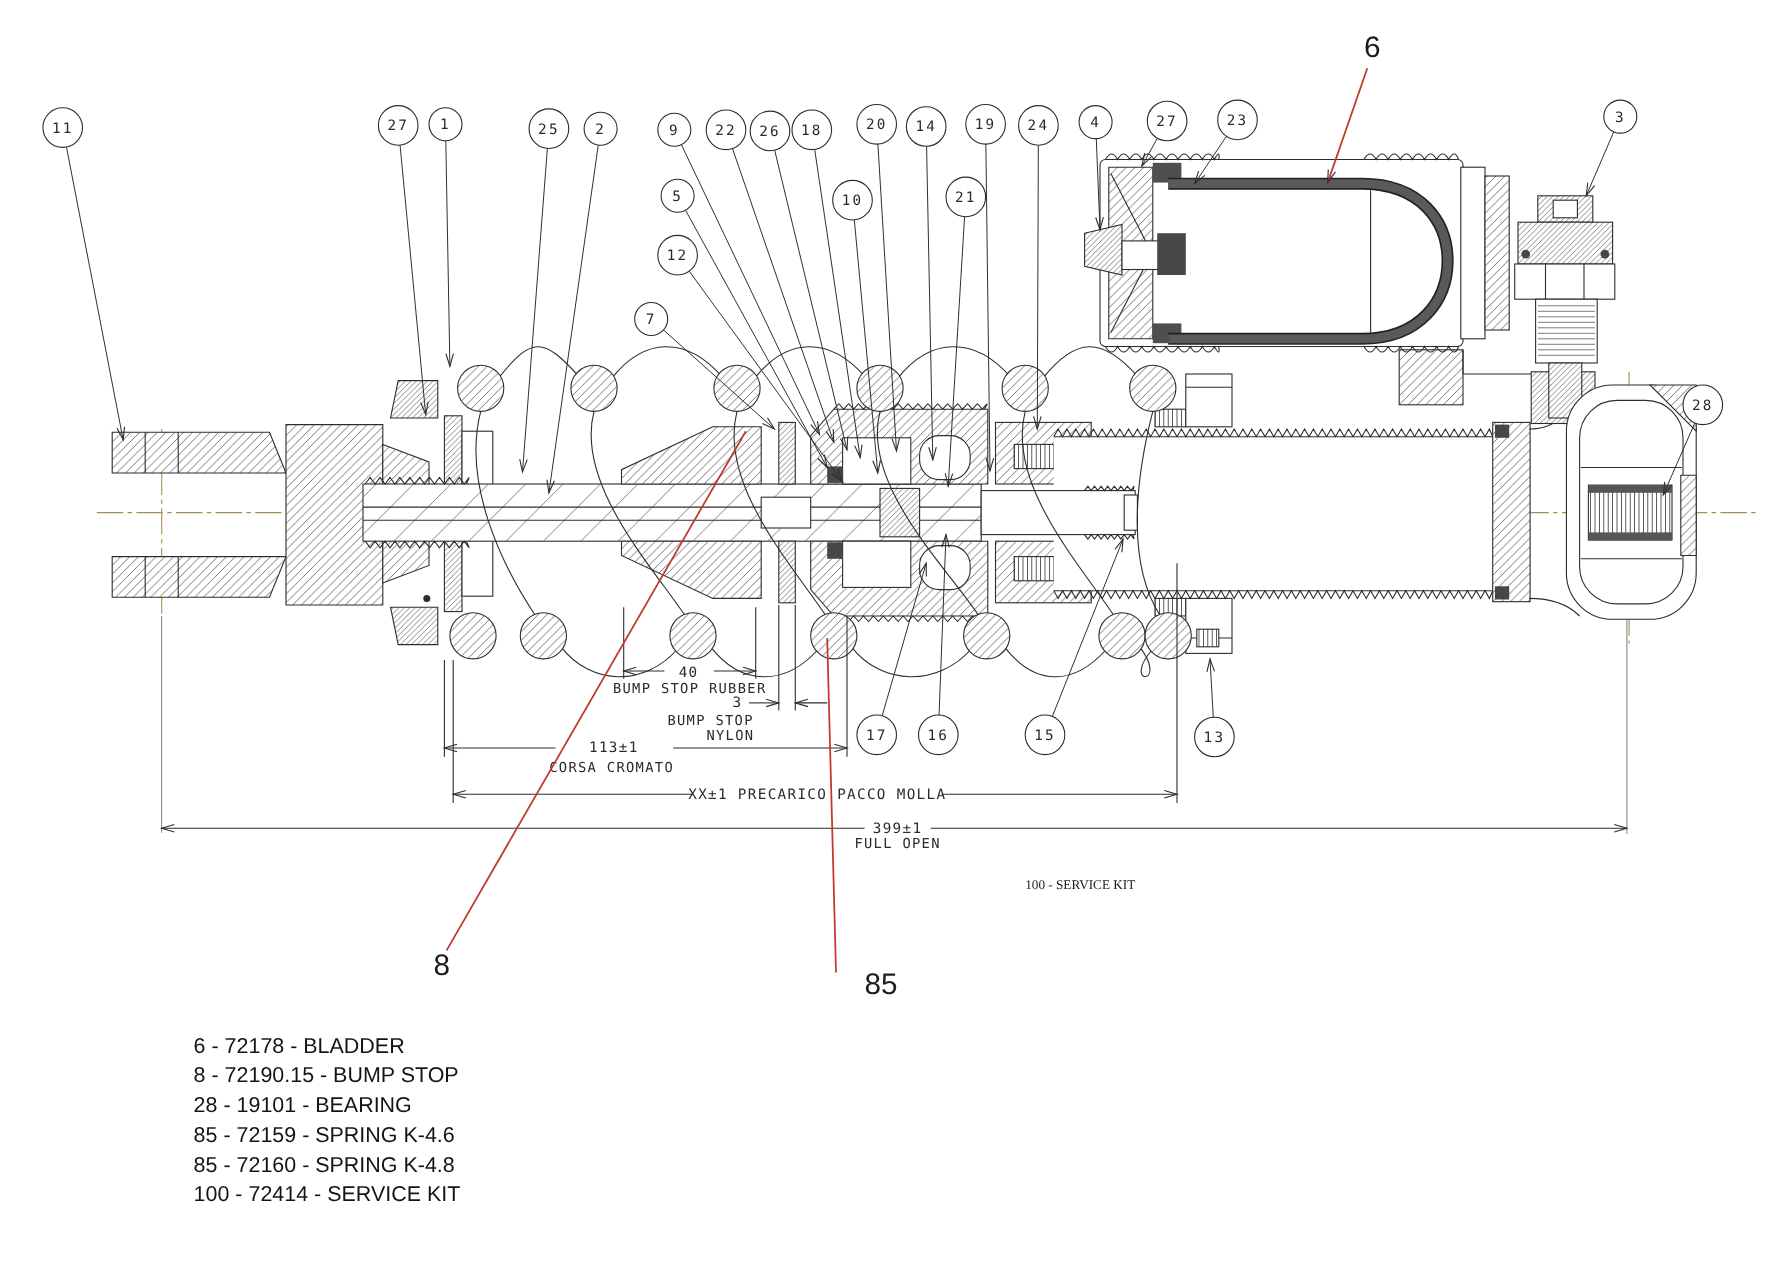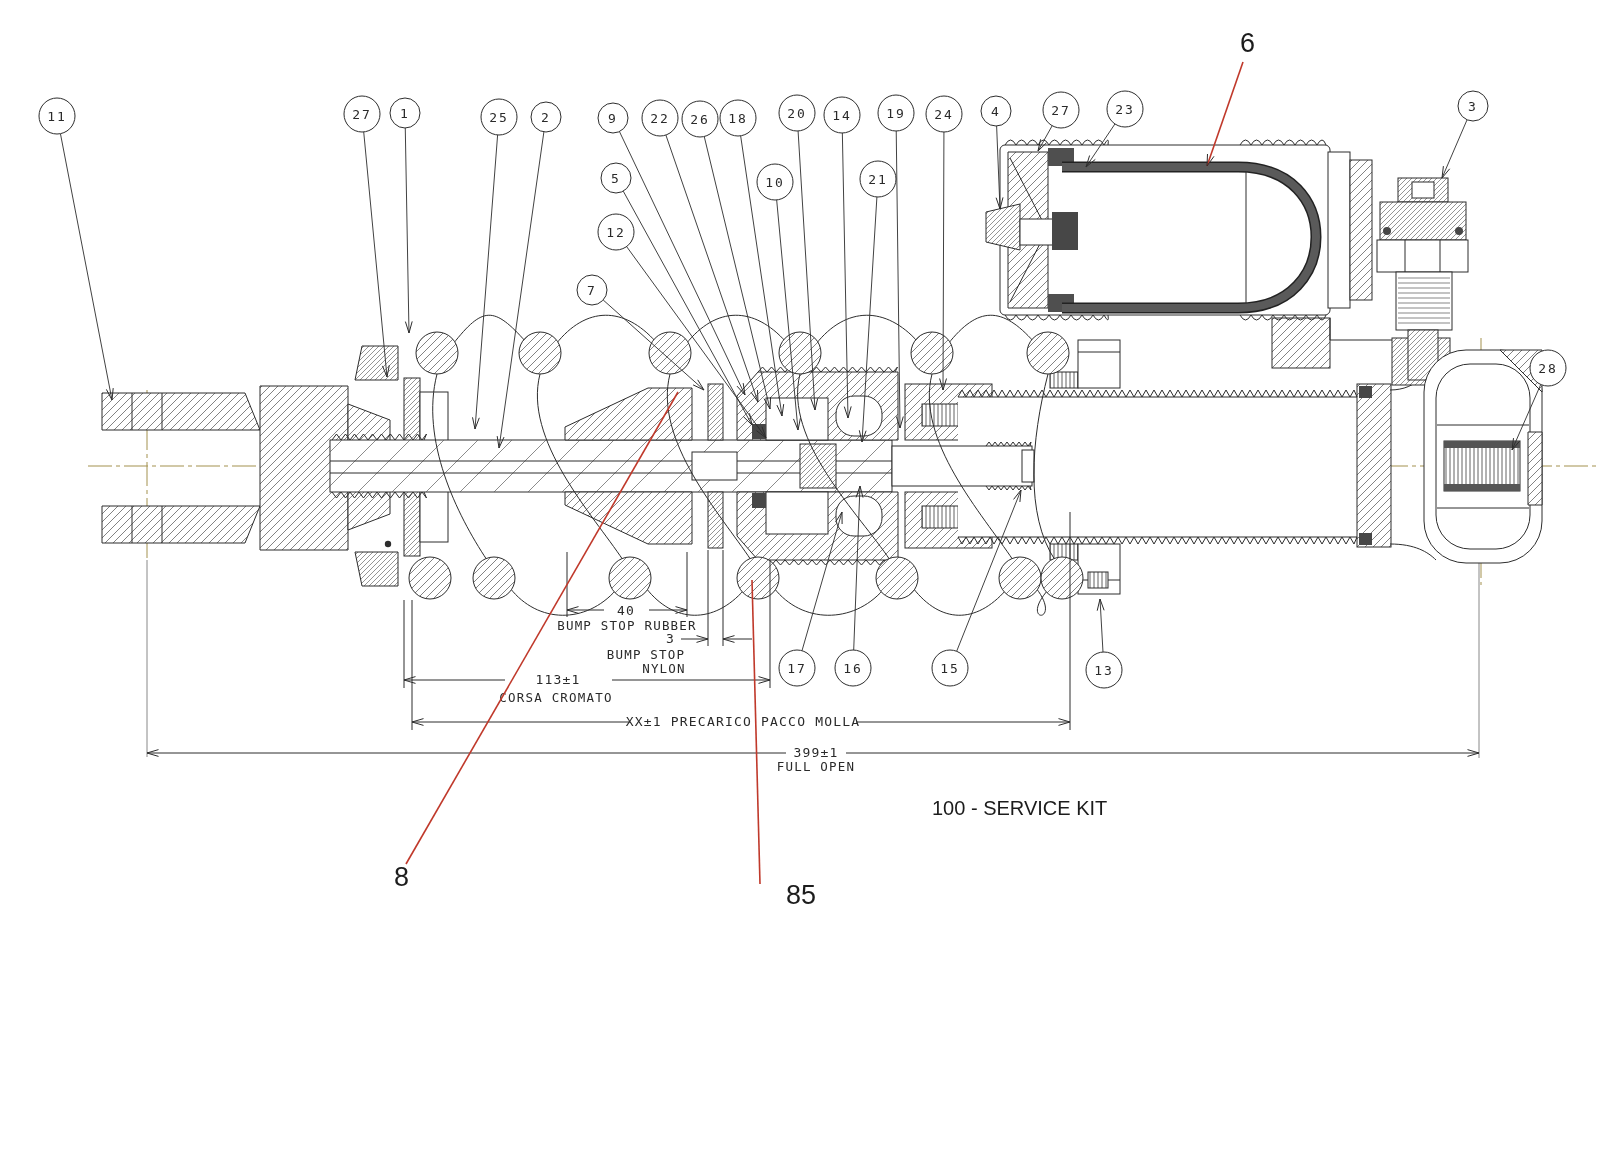--- a/index.html
+++ b/index.html
@@ -388,20 +388,28 @@
         <text x="816" y="771" text-anchor="middle" font-size="12.5" fill="#2a2a2a" letter-spacing="1.2" style="font-family:&quot;DejaVu Sans Mono&quot;,monospace">FULL OPEN</text>
       </g>
   <g id="gred">
         <line x1="1243" y1="62" x2="1207" y2="166" stroke="#c0392b" stroke-width="1.6"></line>
         <path d="M1207.5,154.0 L1207,166 L1214.0,156.3" stroke="#2d2d2d" stroke-width="1" fill="none"></path>
         <line x1="406" y1="864" x2="678" y2="392" stroke="#c0392b" stroke-width="1.6"></line>
         <line x1="760" y1="884" x2="752" y2="580" stroke="#c0392b" stroke-width="1.6"></line>
       </g>
 </svg>
 
-<div class="ui-label" style="left:932px;top:797px;font-size:20px;">100 - SERVICE KIT</div>
+<div class="ui-label" style="left:932px;top:797px;font-size:12px;font-family:Liberation Serif, serif;">100 - SERVICE KIT</div>
+<div class="parts" id="parts">
+      <div>6 - 72178 - BLADDER</div>
+      <div>8 - 72190.15 - BUMP STOP</div>
+      <div>28 - 19101 - BEARING</div>
+      <div>85 - 72159 - SPRING K-4.6</div>
+      <div>85 - 72160 - SPRING K-4.8</div>
+      <div>100 - 72414 - SERVICE KIT</div>
+    </div>
 <div id="redlabels">
       <div class="ui-label" style="left: 1240px; top: 28px; font-size: 27px;">6</div>
       <div class="ui-label" style="left: 394px; top: 862px; font-size: 27px;">8</div>
       <div class="ui-label" style="left: 742px; top: 880px; font-size: 27px; margin-left: 44px;">85</div>
     </div>
 
 </div>
 
 </body></html>

